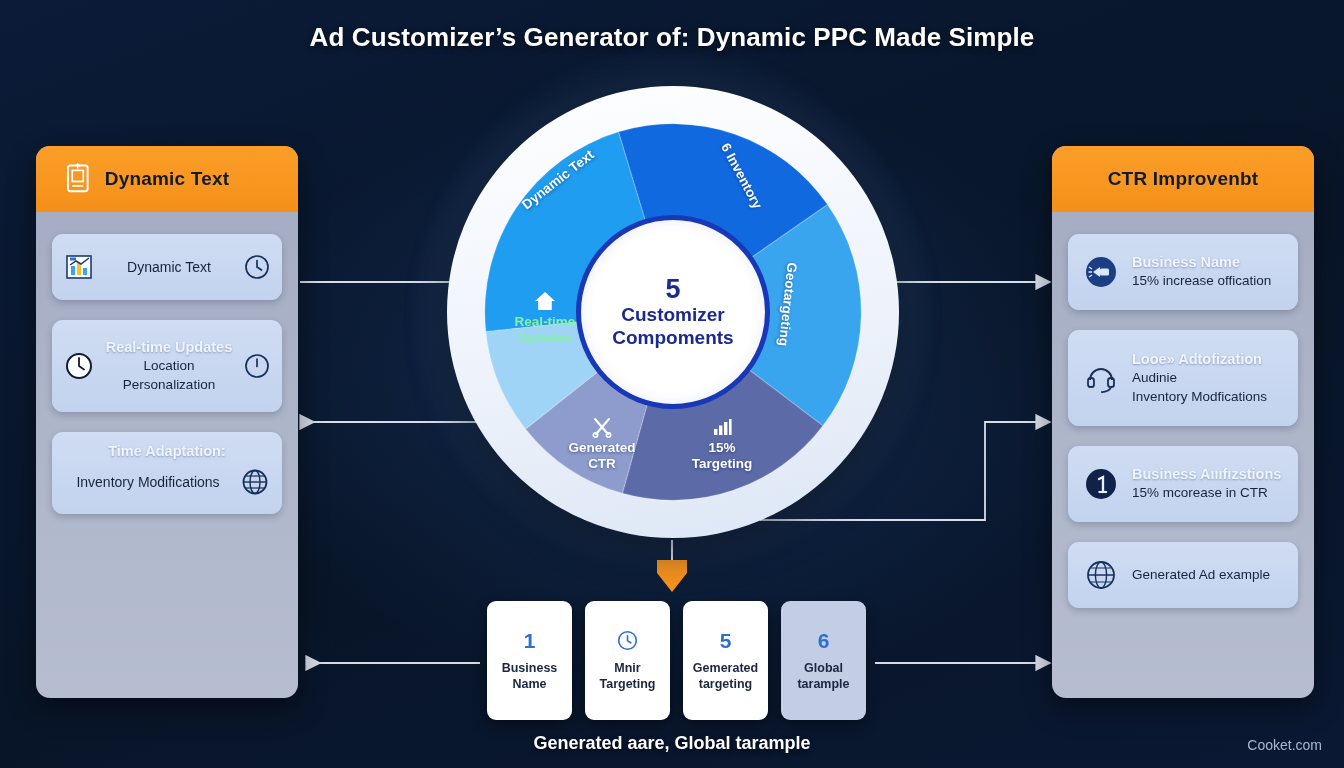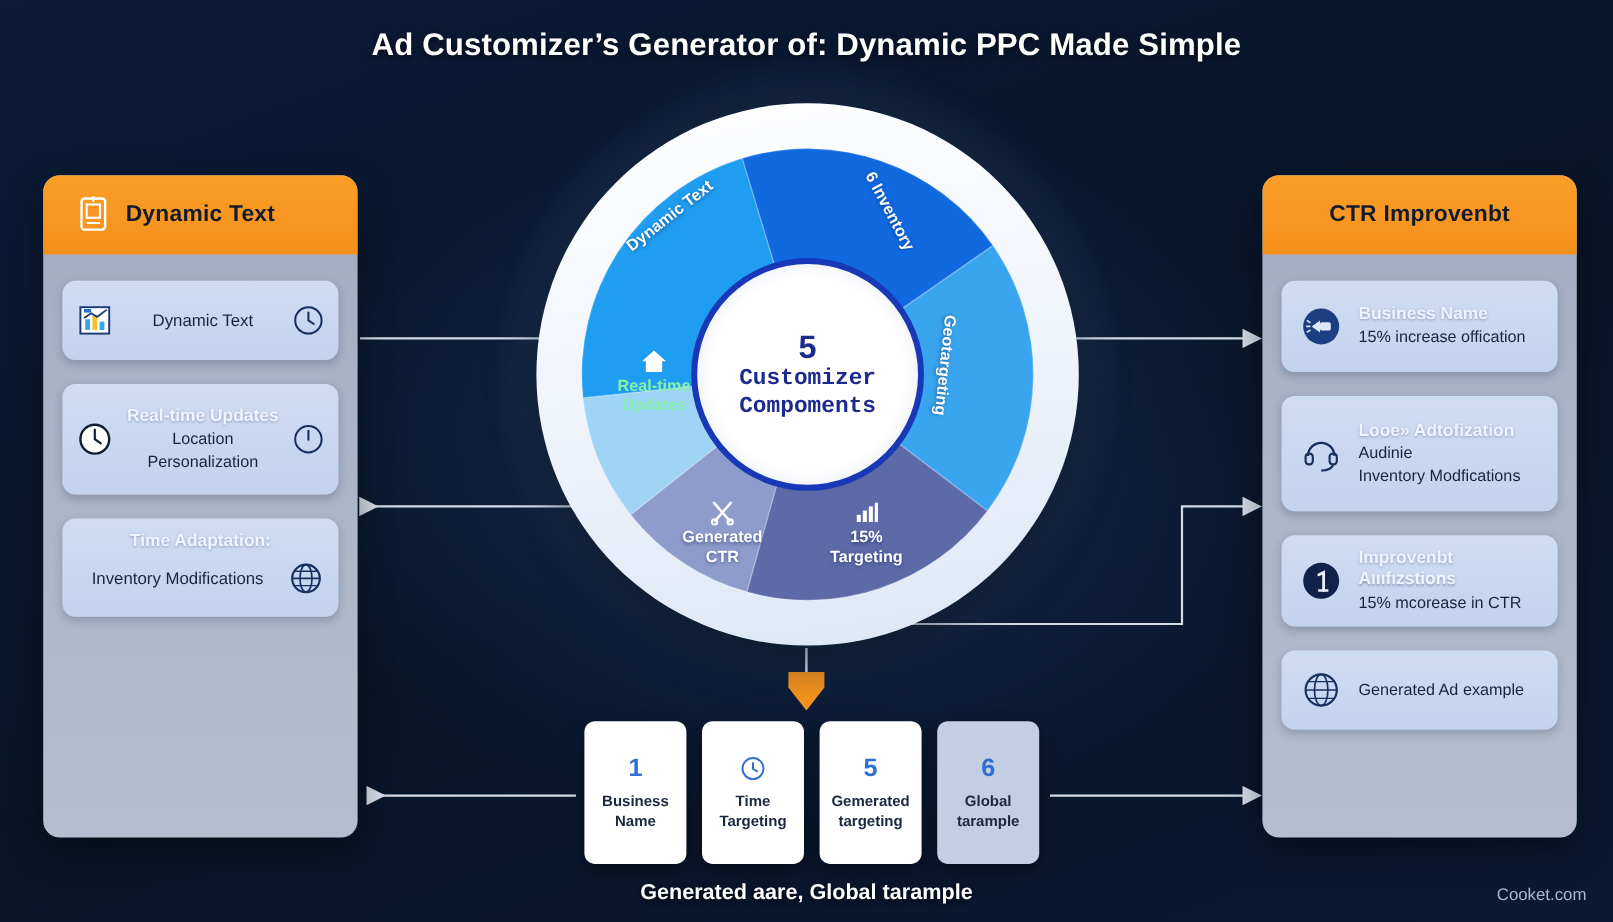--- a/index.html
+++ b/index.html
@@ -149,21 +149,21 @@
     border-radius: 50%;
     background: #ffffff;
     border: 5px solid #1838b8;
     display: flex; flex-direction: column;
     align-items: center; justify-content: center;
     color: #1b2a8e;
     text-align: center;
     box-shadow: inset 0 0 14px rgba(40,70,180,0.10);
   }
   #hub .hub-num { font-size: 27px; font-weight: bold; line-height: 1.12; }
-  #hub .hub-l1, #hub .hub-l2 { font-size: 19px; font-weight: bold; line-height: 1.2; font-family: Liberation Mono, monospace; }
+  #hub .hub-l1, #hub .hub-l2 { font-size: 19px; font-weight: bold; line-height: 1.2; }
 
   .seg-label {
     position: absolute;
     color: #ffffff;
     font-size: 13.5px;
     font-weight: bold;
     text-align: center;
     line-height: 1.22;
     text-shadow: 0 1px 3px rgba(10,40,90,0.55);
     pointer-events: none;
@@ -353,21 +353,21 @@
       <div class="card-line">Audinie</div>
       <div class="card-line">Inventory Modfications</div>
     </div>
 
     <div class="card icon-left" style="height:76px">
       <svg class="abs-ic" viewBox="0 0 34 34">
         <circle cx="17" cy="17" r="15" fill="#11224a"></circle>
         <path d="M15 12 L19 10 L19 25" stroke="#eaf1fd" stroke-width="2.3" fill="none" stroke-linecap="round"></path>
         <line x1="14.5" y1="25" x2="23" y2="25" stroke="#eaf1fd" stroke-width="2.1"></line>
       </svg>
-      <div class="card-ghost-title">Improvenbt Aıııfızstions</div>
+      <div class="card-ghost-title">Business Aıııfızstions</div>
       <div class="card-line">15% mcorease in CTR</div>
     </div>
 
     <div class="card icon-left" style="height:62px">
       <svg class="abs-ic" viewBox="0 0 34 34">
         <circle cx="17" cy="17" r="13" fill="none" stroke="#16305e" stroke-width="1.8"></circle>
         <ellipse cx="17" cy="17" rx="5.6" ry="13" fill="none" stroke="#16305e" stroke-width="1.4"></ellipse>
         <line x1="4" y1="17" x2="30" y2="17" stroke="#16305e" stroke-width="1.4"></line>
         <line x1="6.6" y1="10" x2="27.4" y2="10" stroke="#16305e" stroke-width="1.2"></line>
         <line x1="6.6" y1="24" x2="27.4" y2="24" stroke="#16305e" stroke-width="1.2"></line>
@@ -446,21 +446,21 @@
     <div class="bnum">1</div>
     <div class="blabel">Business</div>
     <div class="blabel">Name</div>
   </div>
 
   <div class="bcard">
     <svg class="bico" viewBox="0 0 22 22">
       <circle cx="11" cy="11" r="9.2" fill="none" stroke="#2f6fd0" stroke-width="1.7"></circle>
       <path d="M11 6 L11 11.4 L14.5 13.4" stroke="#2f6fd0" stroke-width="1.7" fill="none" stroke-linecap="round"></path>
     </svg>
-    <div class="blabel">Time</div>
+    <div class="blabel">Mnir</div>
     <div class="blabel">Targeting</div>
   </div>
 
   <div class="bcard">
     <div class="bnum">5</div>
     <div class="blabel">Gemerated</div>
     <div class="blabel">targeting</div>
   </div>
 
   <div class="bcard muted">

